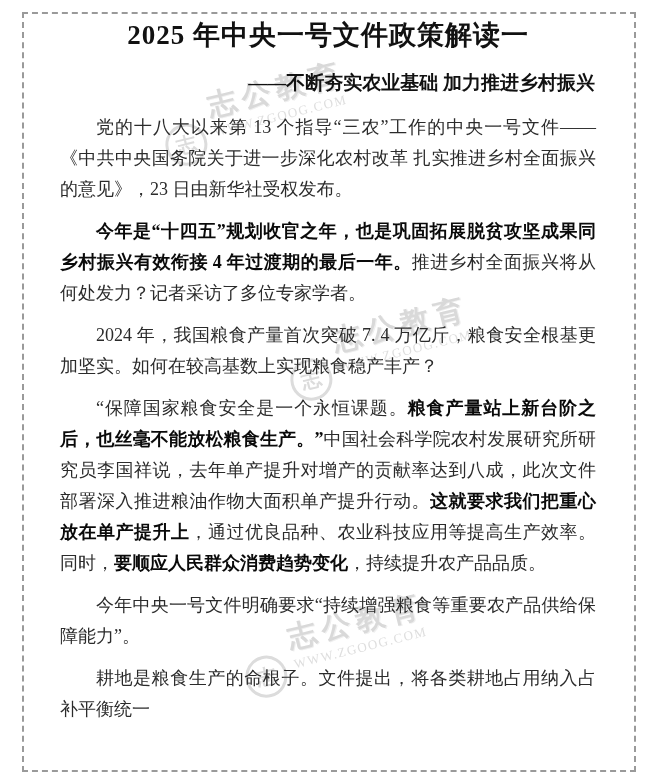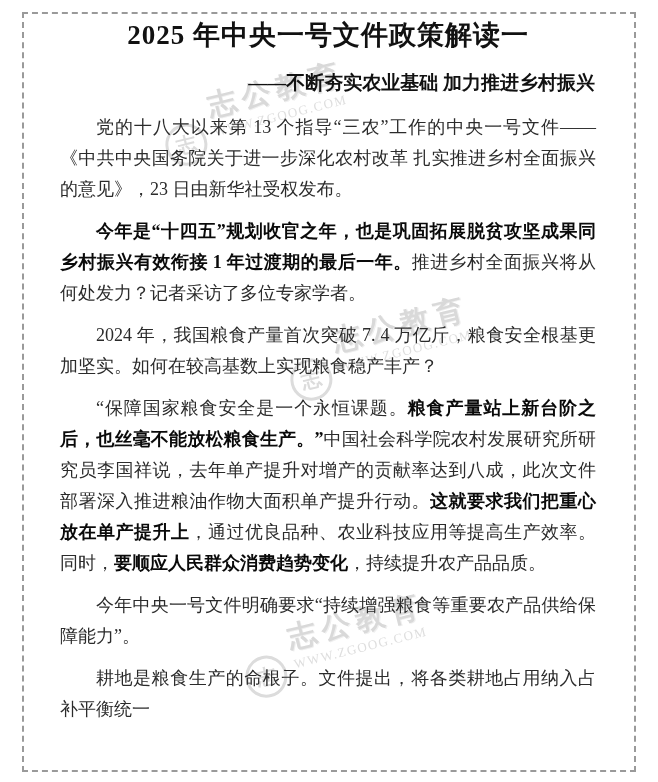--- a/index.html
+++ b/index.html
@@ -129,21 +129,21 @@
     </div>
   </div>
 
   <div class="border-frame"></div>
 
   <div class="content">
     <h1 class="doc-title">2025 年中央一号文件政策解读一</h1>
     <h2 class="doc-subtitle">——不断夯实农业基础 加力推进乡村振兴</h2>
     <div class="doc-body" id="doc-body">
         <p class="para"><span>党的十八大以来第 13 个指导“三农”工作的中央一号文件——《中共中央国务院关于进一步深化农村改革 扎实推进乡村全面振兴的意见》，23 日由新华社受权发布。</span></p>
-        <p class="para"><span class="bold">今年是“十四五”规划收官之年，也是巩固拓展脱贫攻坚成果同乡村振兴有效衔接 1 年过渡期的最后一年。</span><span>推进乡村全面振兴将从何处发力？记者采访了多位专家学者。</span></p>
+        <p class="para"><span class="bold">今年是“十四五”规划收官之年，也是巩固拓展脱贫攻坚成果同乡村振兴有效衔接 4 年过渡期的最后一年。</span><span>推进乡村全面振兴将从何处发力？记者采访了多位专家学者。</span></p>
         <p class="para"><span>2024 年，我国粮食产量首次突破 7. 4 万亿斤，粮食安全根基更加坚实。如何在较高基数上实现粮食稳产丰产？</span></p>
         <p class="para"><span>“保障国家粮食安全是一个永恒课题。</span><span class="bold">粮食产量站上新台阶之后，也丝毫不能放松粮食生产。”</span><span>中国社会科学院农村发展研究所研究员李国祥说，去年单产提升对增产的贡献率达到八成，此次文件部署深入推进粮油作物大面积单产提升行动。</span><span class="bold">这就要求我们把重心放在单产提升上</span><span>，通过优良品种、农业科技应用等提高生产效率。同时，</span><span class="bold">要顺应人民群众消费趋势变化</span><span>，持续提升农产品品质。</span></p>
         <p class="para"><span>今年中央一号文件明确要求“持续增强粮食等重要农产品供给保障能力”。</span></p>
         <p class="para"><span>耕地是粮食生产的命根子。文件提出，将各类耕地占用纳入占补平衡统一</span></p>
       </div>
   </div>
 
 </div>
 
 </body></html>

